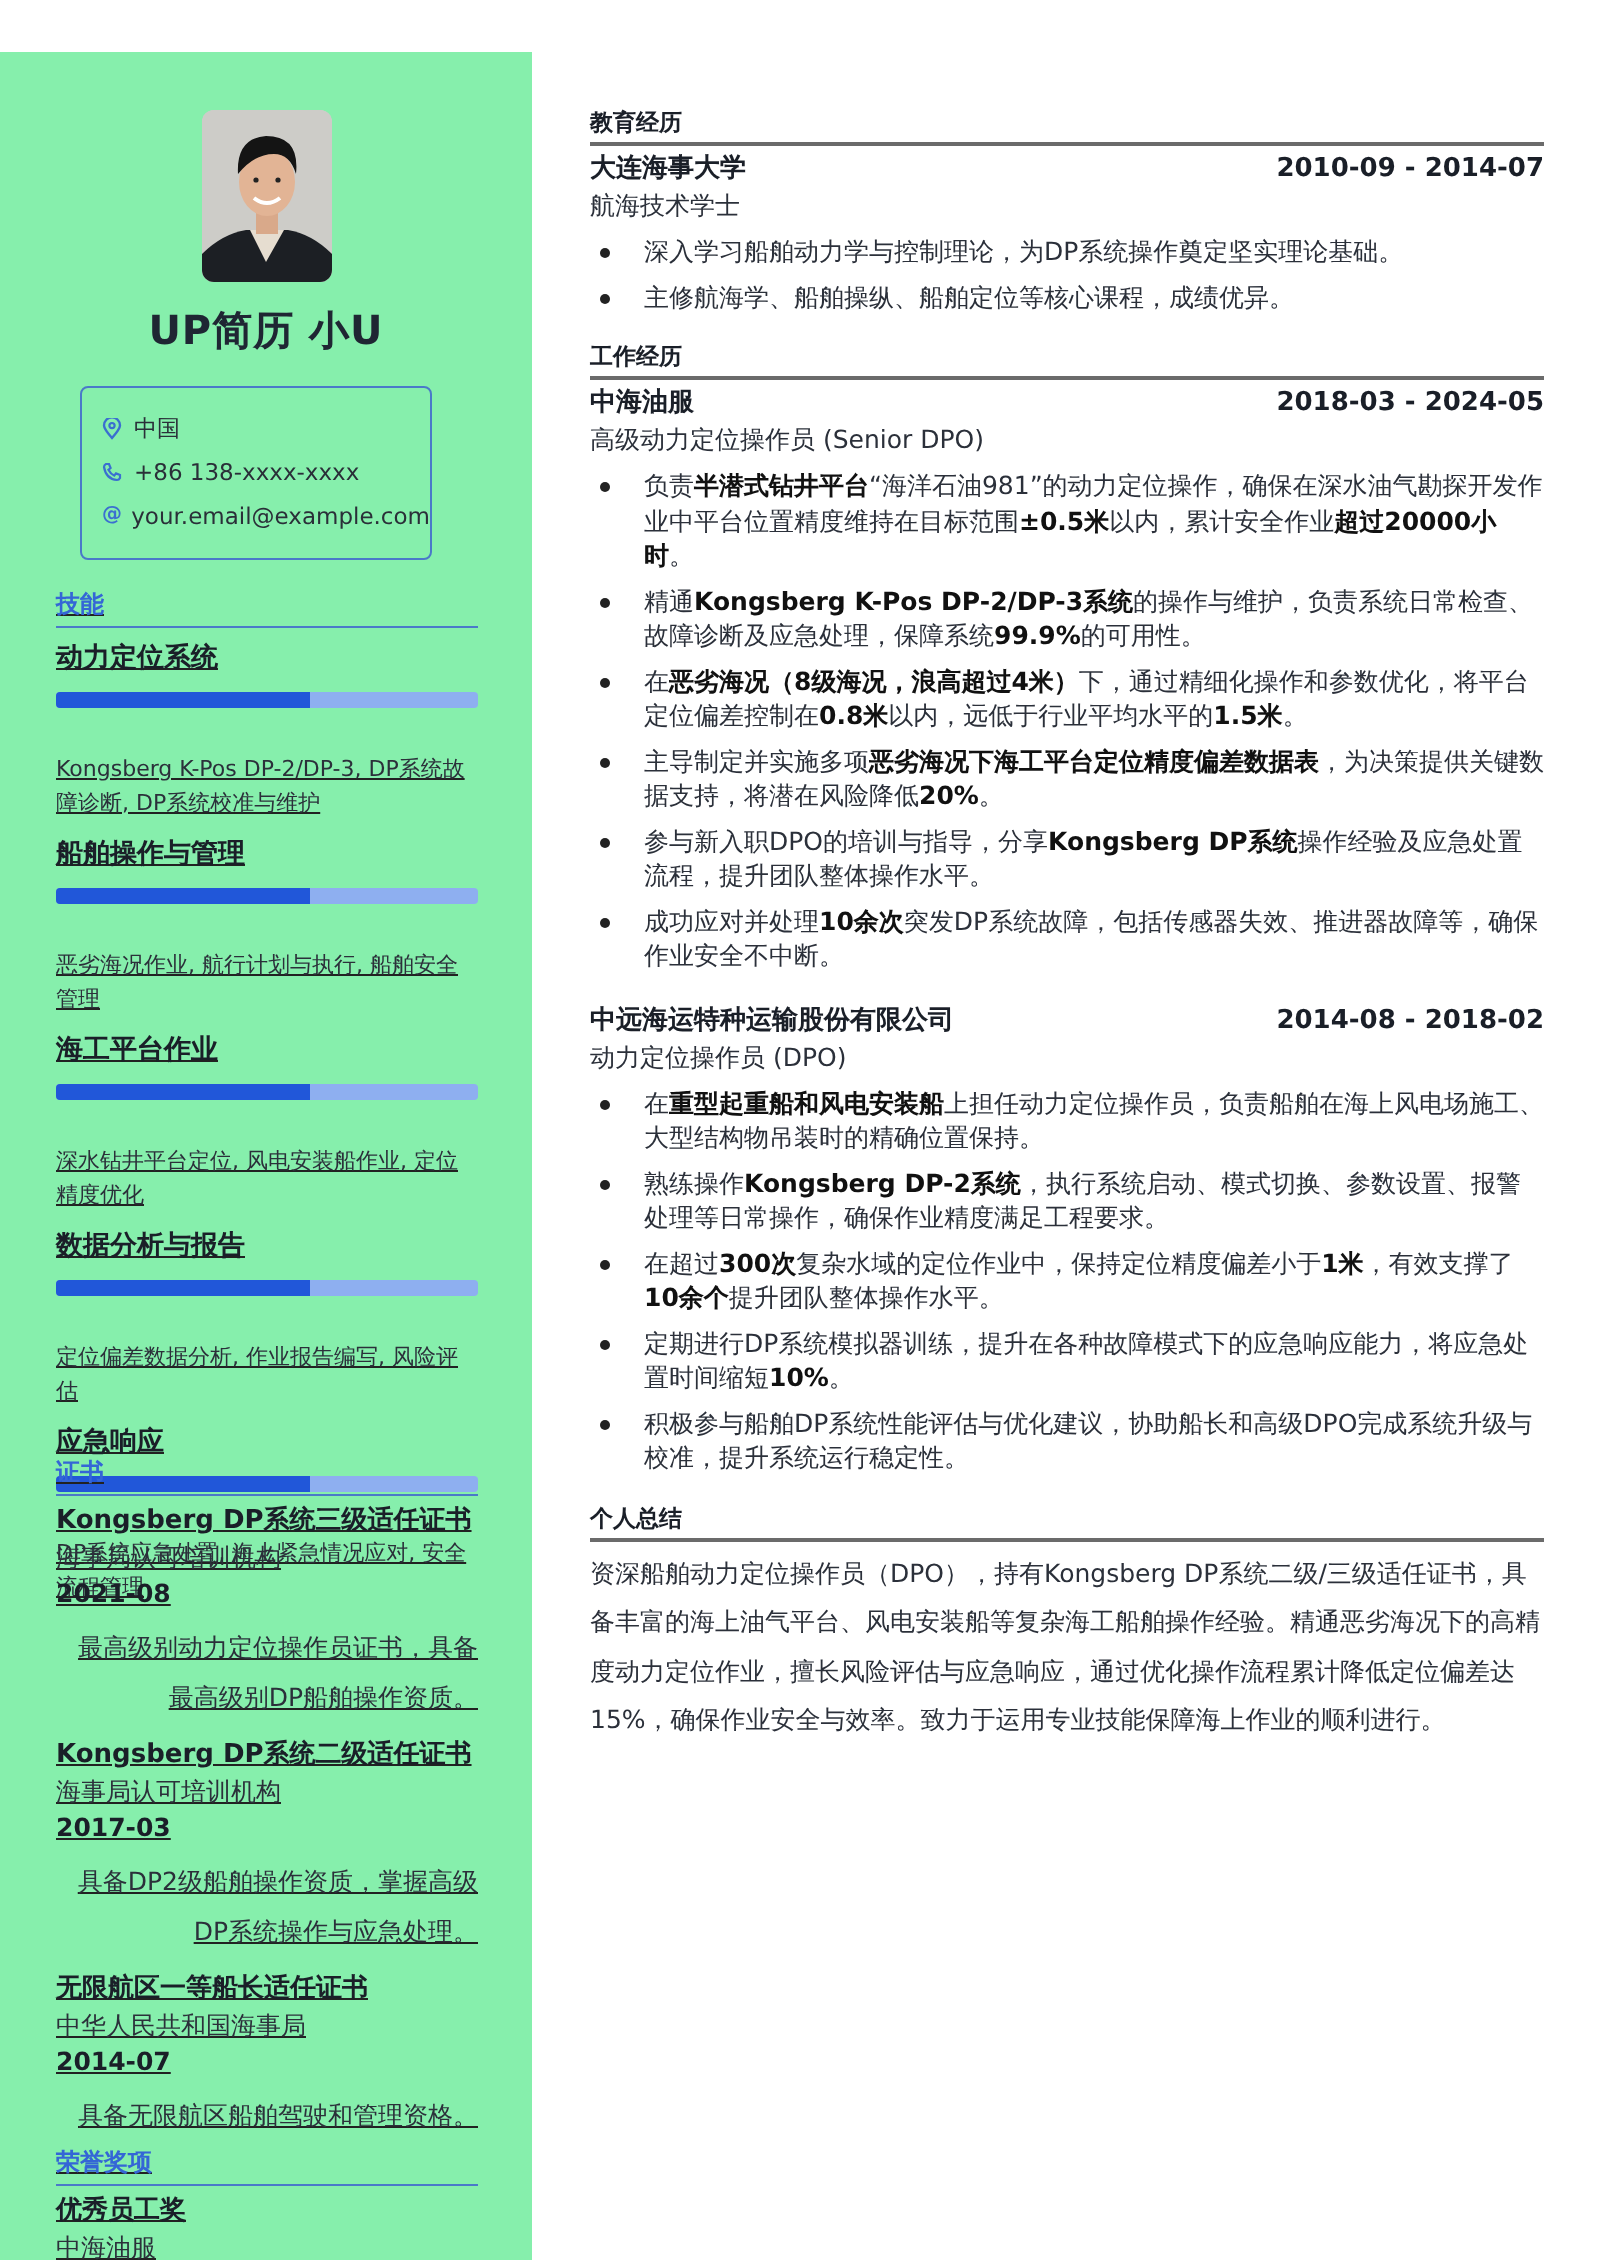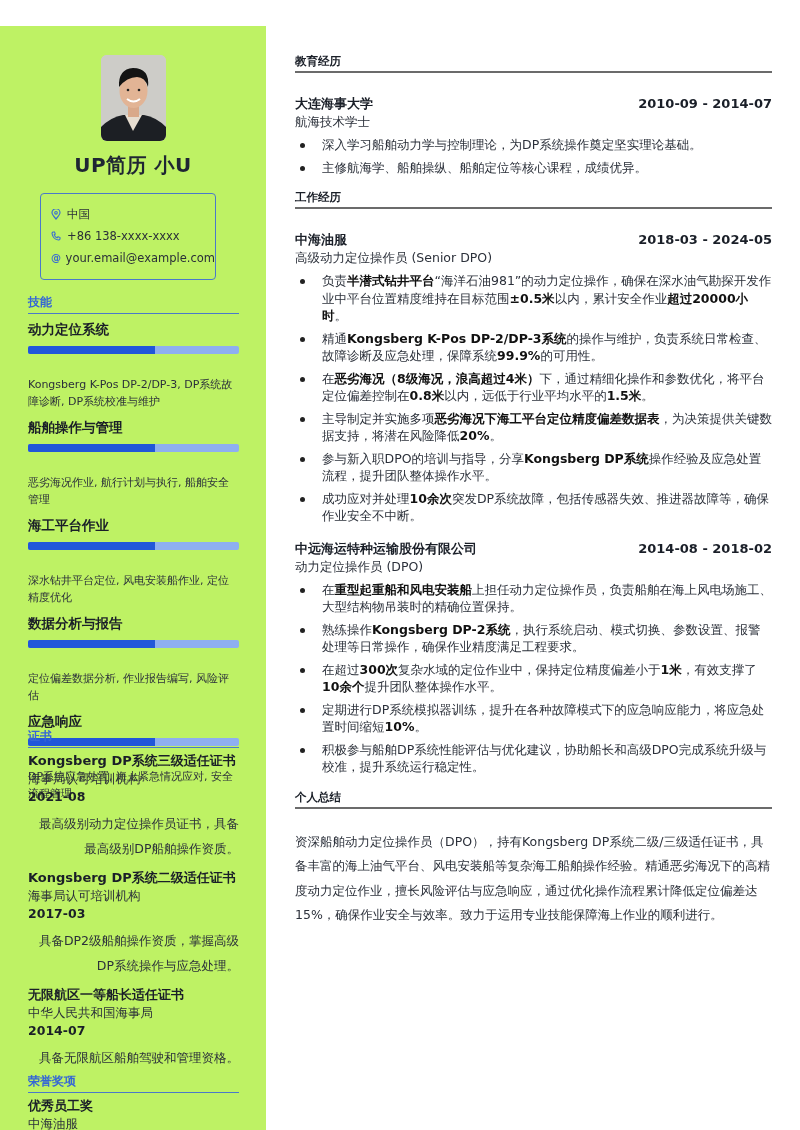--- a/index.html
+++ b/index.html
@@ -1,59 +1,59 @@
 <!DOCTYPE html>
 <html><head>
 <meta charset="utf-8">
 <style>
   * { box-sizing: border-box; margin: 0; padding: 0; }
   html, body { width: 800px; height: 1130px; background: #ffffff; overflow: hidden; }
   body { font-family: "DejaVu Sans", "Liberation Sans", sans-serif; color: #222; position: relative; }
 
   .sidebar {
     position: absolute; left: 0; top: 26px; width: 266px; height: 1104px;
-    background: #bef264;
+    background: #86efac;
   }
   .photo {
     position: absolute; left: 101px; top: 29px; width: 65px; height: 86px;
     border-radius: 6px; overflow: hidden; background: #cfcfcc;
   }
   .photo svg { display: block; }
   .name {
     position: absolute; left: 0; width: 266px; top: 126px; text-align: center;
     font-size: 20px; font-weight: bold; color: #1f2633; letter-spacing: 0.5px;
   }
   .contact-box {
     position: absolute; left: 40px; top: 167px; width: 176px; height: 87px;
     border: 1.5px solid #4a79c9; border-radius: 4px; padding: 10px 0 0 10px;
   }
   .contact-row { display: flex; align-items: center; height: 21.5px; font-size: 11.5px; color: #2a2f38; }
   .contact-row .ic { width: 16px; display: inline-flex; align-items: center; justify-content: flex-start; color: #3b6fd0; font-size: 10px; }
 
-  .side-section { position: absolute; left: 28px; width: 211px; }
+  .side-section { position: absolute; left: 28px; width: 211px; text-decoration: underline; }
   .side-title {
     font-size: 12px; font-weight: bold; color: #3466d6; padding-bottom: 2px;
     border-bottom: 1.5px solid #4a79c9; margin-bottom: 4px;
   }
   .skill-name { font-size: 13.5px; font-weight: bold; color: #1a1f28; margin-top: 3px; height: 22px; line-height: 22px; }
   .bar { margin-top: 6px; height: 8px; width: 211px; background: #8eaff0; border-radius: 2px; position: relative; }
   .bar-fill { position: absolute; left: 0; top: 0; height: 8px; background: #2157d9; border-radius: 2px 0 0 2px; }
   .skill-desc { margin-top: 23px; font-size: 11px; line-height: 16.5px; color: #2b303a; }
   .skill { margin-bottom: 6px; }
 
   .cert { margin-top: 2px; }
   .cert-name { font-size: 13px; font-weight: bold; color: #1a1f28; line-height: 18px; }
   .cert-issuer { font-size: 12.5px; color: #2b303a; line-height: 17px; }
   .cert-date { font-size: 12.5px; font-weight: bold; color: #1a1f28; line-height: 19px; }
   .cert-desc { margin-top: 5px; font-size: 12.5px; line-height: 25px; color: #2b303a; margin-bottom: 8px; text-align: right; }
 
   .main { position: absolute; left: 295px; top: 54px; width: 477px; }
   .sec-title {
     font-size: 11.5px; font-weight: bold; color: #1a1f28; padding-bottom: 2px;
-    border-bottom: 2px solid #6b6b6b; margin-bottom: 21px;
+    border-bottom: 2px solid #6b6b6b; margin-bottom: 2px;
   }
   .entry-head { display: flex; justify-content: space-between; align-items: baseline; }
   .entry-org { font-size: 13px; font-weight: bold; color: #1a1f28; line-height: 19px; }
   .entry-date { font-size: 13px; font-weight: bold; color: #1a1f28; line-height: 19px; }
   .entry-sub { display: flex; justify-content: flex-start; font-size: 12.5px; color: #2b303a; line-height: 18px; }
   ul.bullets { list-style: none; margin-top: 5px; }
   ul.bullets li { position: relative; padding-left: 27px; font-size: 12.5px; line-height: 17.5px; color: #2b303a; margin-bottom: 5px; }
   ul.bullets li::before { content: ""; position: absolute; left: 5px; top: 7px; width: 5px; height: 5px; border-radius: 50%; background: #222; }
   ul.bullets li b { color: #111; }
   .summary { font-size: 12.5px; line-height: 24.5px; color: #2b303a; margin-top: 4px; }

